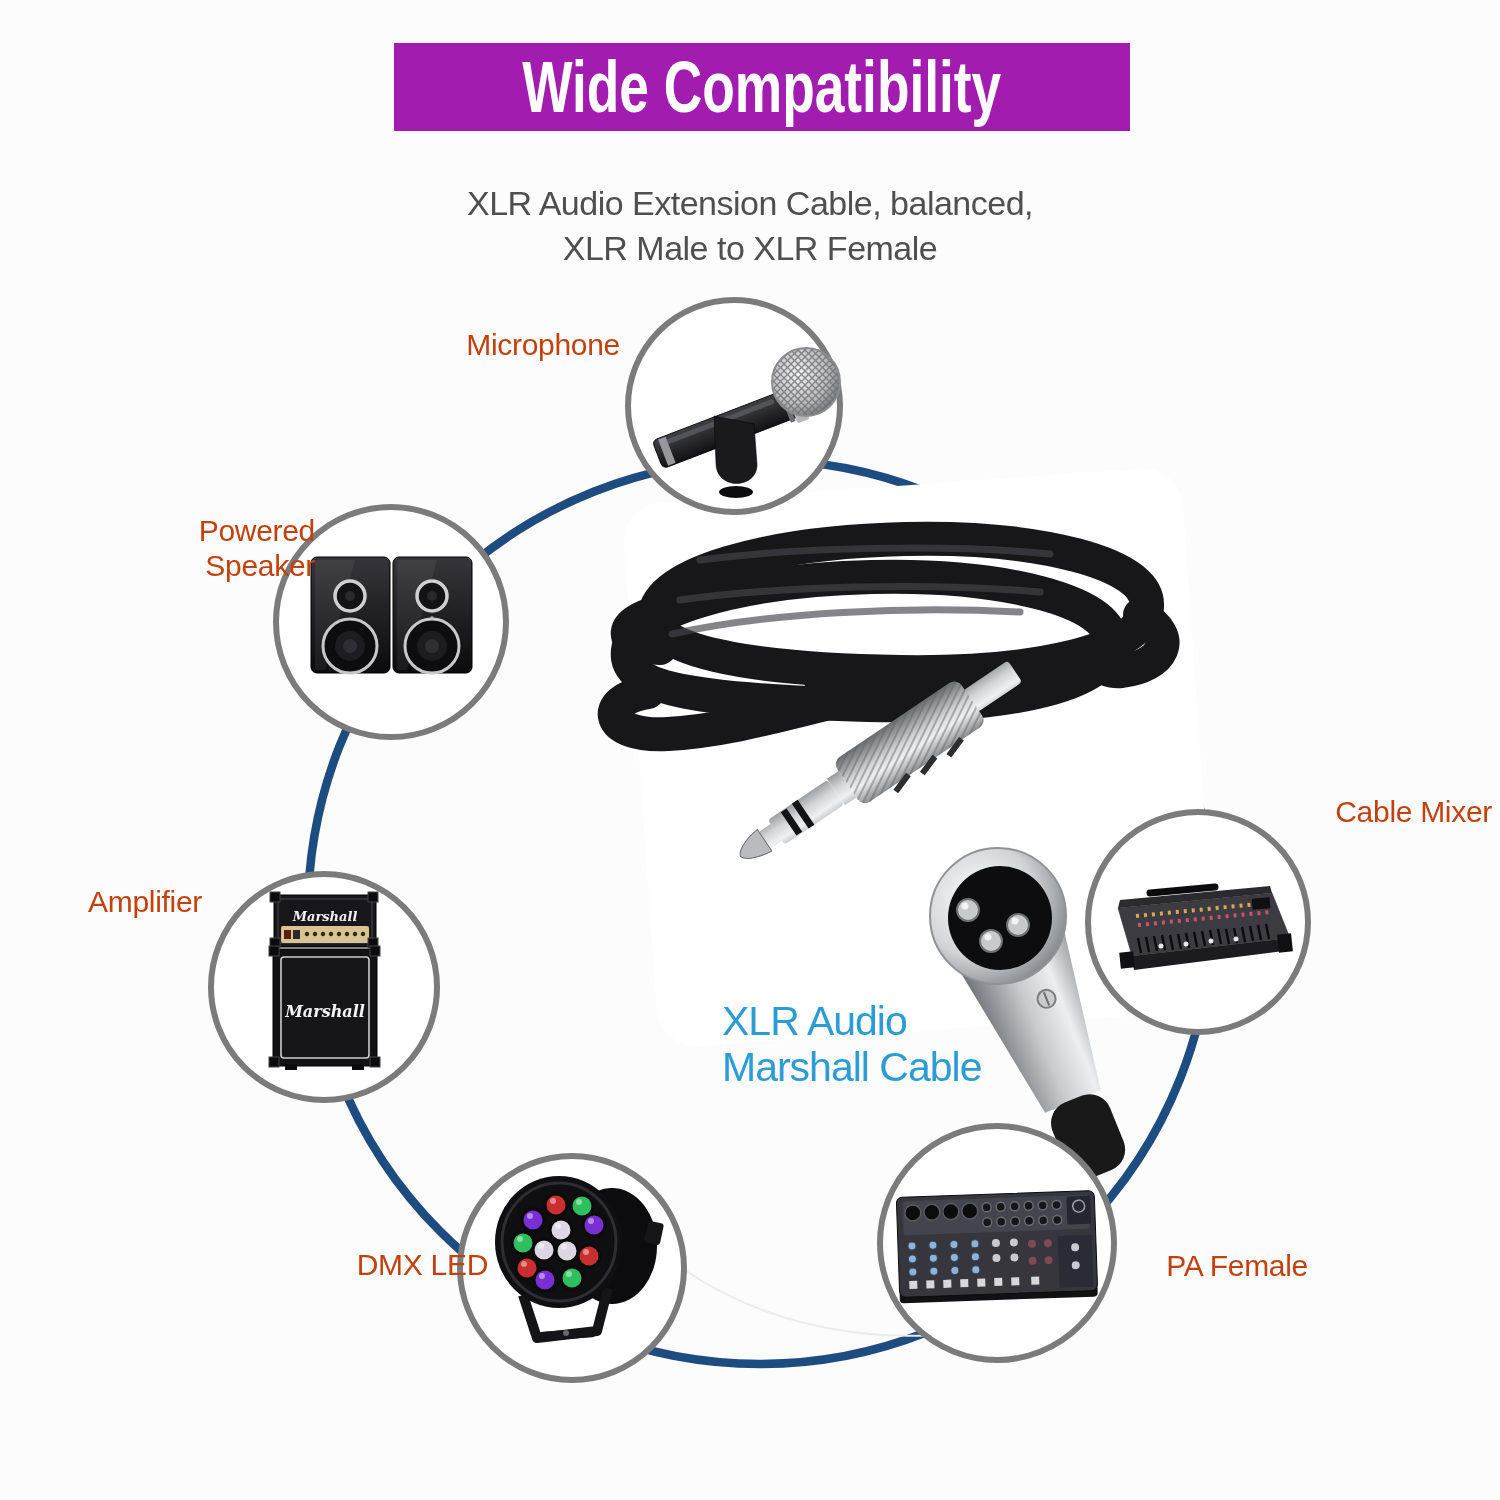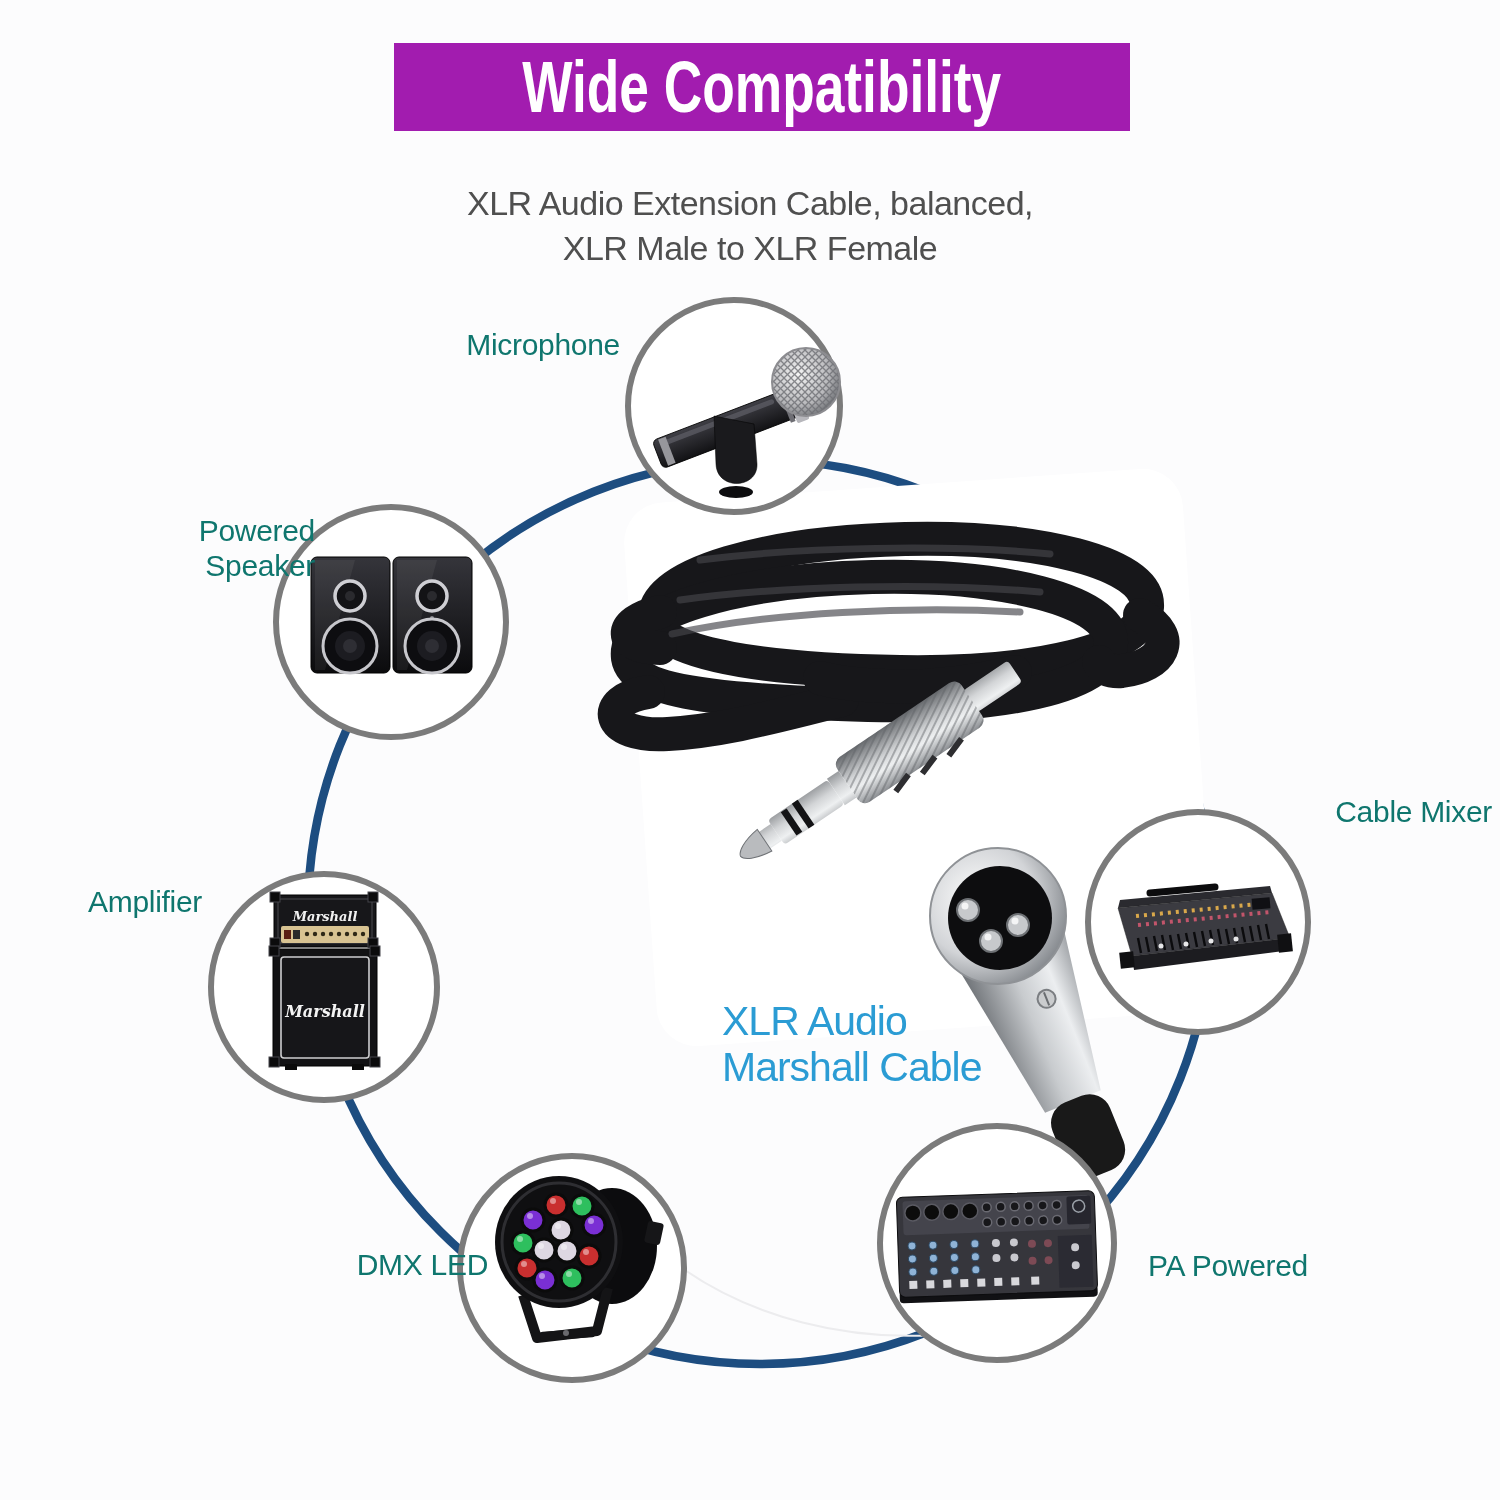--- a/index.html
+++ b/index.html
@@ -4,21 +4,21 @@
 <style>
   html,body{margin:0;padding:0}
   body{width:1500px;height:1500px;background:#fcfcfd;position:relative;overflow:hidden;
        font-family:"Liberation Sans",sans-serif}
   .banner{position:absolute;left:394px;top:43px;width:736px;height:88px;background:#a21caf;
           color:#fff;display:flex;align-items:center;justify-content:center;
           font-weight:bold;font-size:72px;white-space:nowrap}
   .banner span{display:inline-block;transform:scaleX(.74)}
   .subtitle{position:absolute;left:300px;top:181px;width:900px;text-align:center;
             font-size:34px;color:#4f4f4f;line-height:45px;letter-spacing:-.5px}
-  .lbl{position:absolute;color:#0f766e;font-size:30px;letter-spacing:-.3px;line-height:35px}
+  .lbl{position:absolute;color:#c2410c;font-size:30px;letter-spacing:-.3px;line-height:35px}
   .ctr{text-align:right}.rt{text-align:right}
   .caption{position:absolute;left:722px;top:998px;width:400px;
            font-size:41px;color:#2b9cd4;line-height:46px;letter-spacing:-1px}
   svg{position:absolute;left:0;top:0}
 </style>
 </head>
 <body>
 
 <svg width="1500" height="1500" viewBox="0 0 1500 1500">
   <defs>
@@ -327,20 +327,20 @@
 
 <div class="lbl ctr" style="left:115px;top:513px;width:200px">
   <div>Powered</div>
   <div>Speaker</div>
 </div>
 
 <div class="lbl" style="left:88px;top:884px;width:200px">Amplifier</div>
 
 <div class="lbl ctr" style="left:272px;top:1247px;width:216px">DMX LED</div>
 
-<div class="lbl ctr" style="left:1092px;top:1248px;width:216px">PA Powered</div>
+<div class="lbl ctr" style="left:1092px;top:1248px;width:216px">PA Female</div>
 
 <div class="lbl ctr" style="left:1272px;top:794px;width:220px">Cable Mixer</div>
 
 <div class="caption">
   <div>XLR Audio</div>
   <div>Marshall Cable</div>
 </div>
 
 </body></html>

